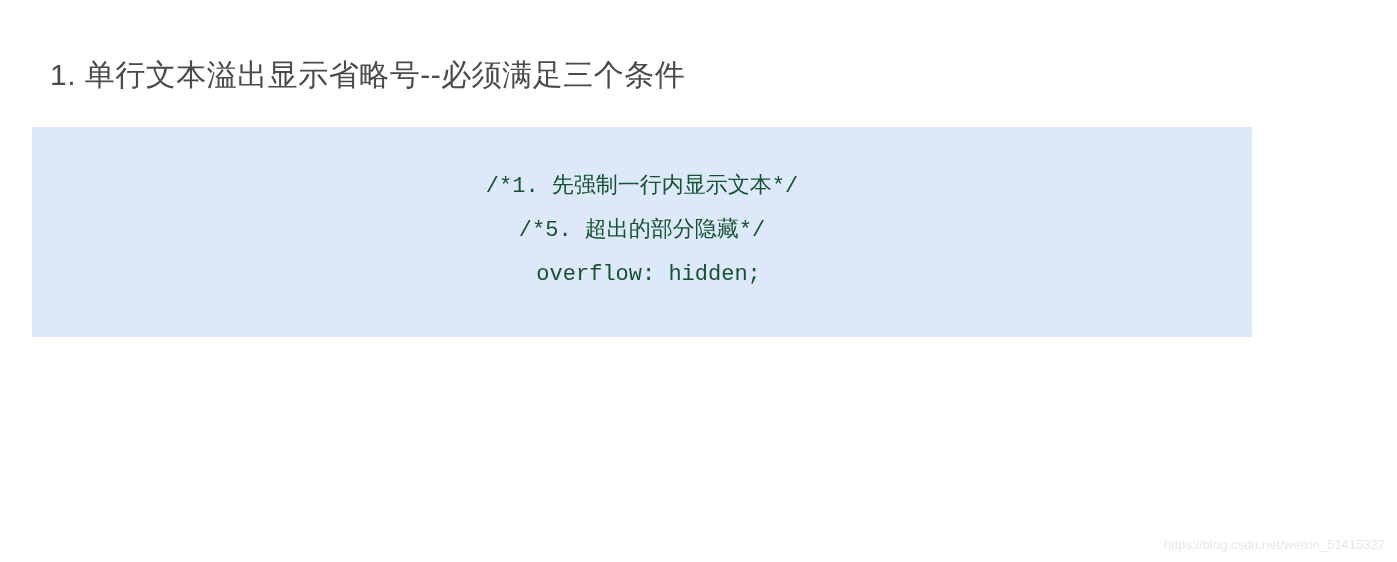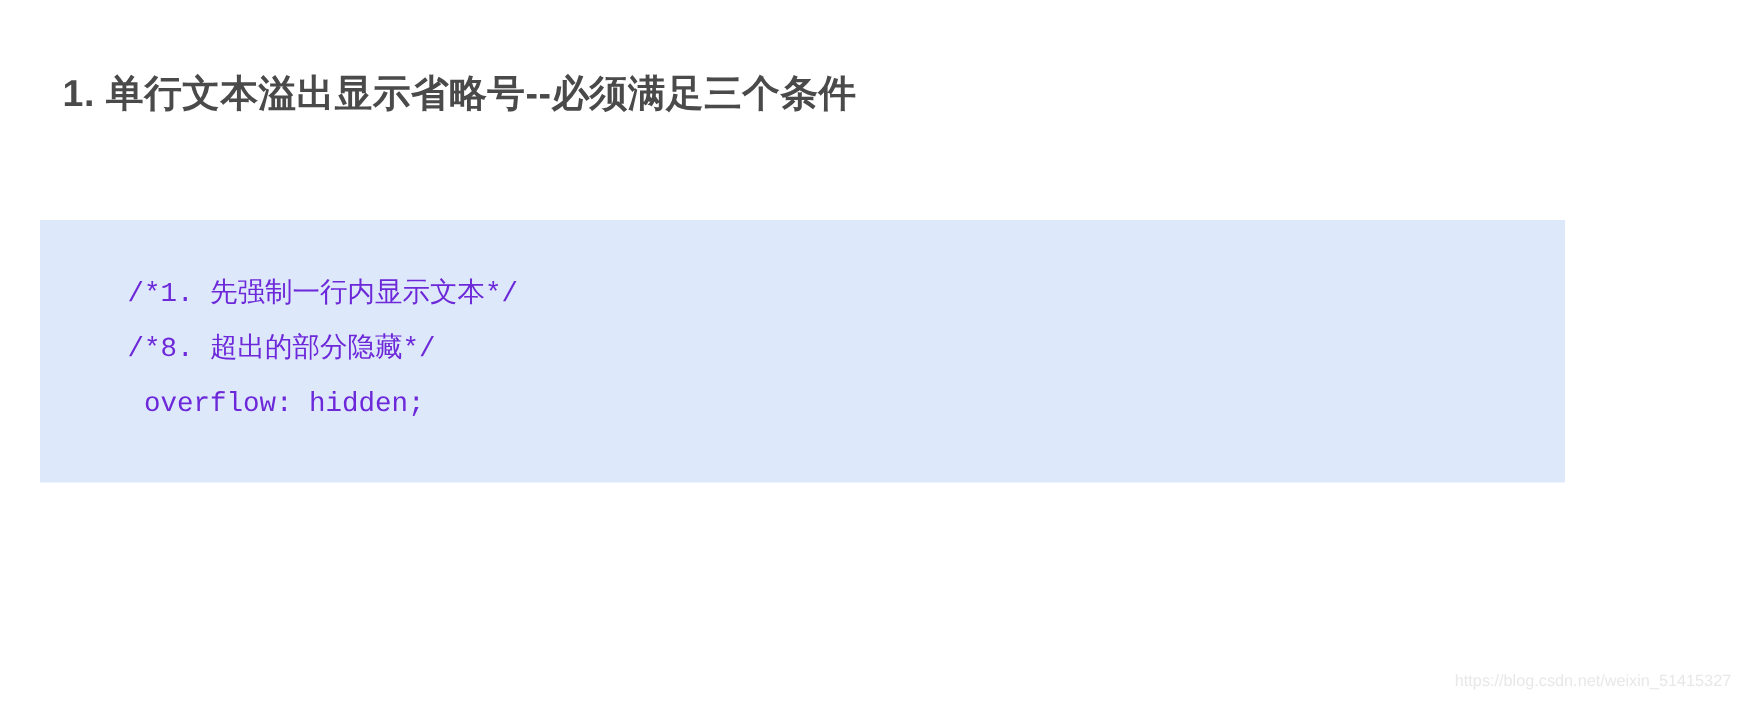--- a/index.html
+++ b/index.html
@@ -12,52 +12,53 @@
       font-family: "Microsoft YaHei", "PingFang SC", sans-serif;
       width: 1397px;
       height: 562px;
       position: relative;
     }
     .container {
       padding: 55px 50px 0 50px;
     }
     .heading {
       font-size: 30px;
-      font-weight: bold;
+      font-weight: normal;
       color: #4a4a4a;
-      margin-bottom: 80px;
+      margin-bottom: 31px;
       letter-spacing: 0.5px;
     }
     .code-block {
       background: #dde9fb;
       padding: 38px 70px 40px 70px;
       margin-left: -18px;
       margin-right: 95px;
     }
     .code-line {
       font-family: Consolas, "Courier New", monospace;
       font-size: 22px;
-      color: #6d28d9;
+      color: #14532d;
       line-height: 2.0;
       white-space: pre;
+      text-align: center;
     }
     .watermark {
       position: absolute;
       bottom: 10px;
       right: 12px;
       font-size: 13px;
       color: #e8e8e8;
       font-family: Arial, sans-serif;
     }
   </style>
 </head>
 <body>
 
 <div class="container">
   <h1 class="heading">1. 单行文本溢出显示省略号--必须满足三个条件</h1>
   <div class="code-block">
     <div class="code-line">/*1. 先强制一行内显示文本*/</div>
-    <div class="code-line">/*8. 超出的部分隐藏*/</div>
+    <div class="code-line">/*5. 超出的部分隐藏*/</div>
     <div class="code-line"> overflow: hidden;</div>
   </div>
 </div>
 
 <div class="watermark">https://blog.csdn.net/weixin_51415327</div>
 
 </body></html>

